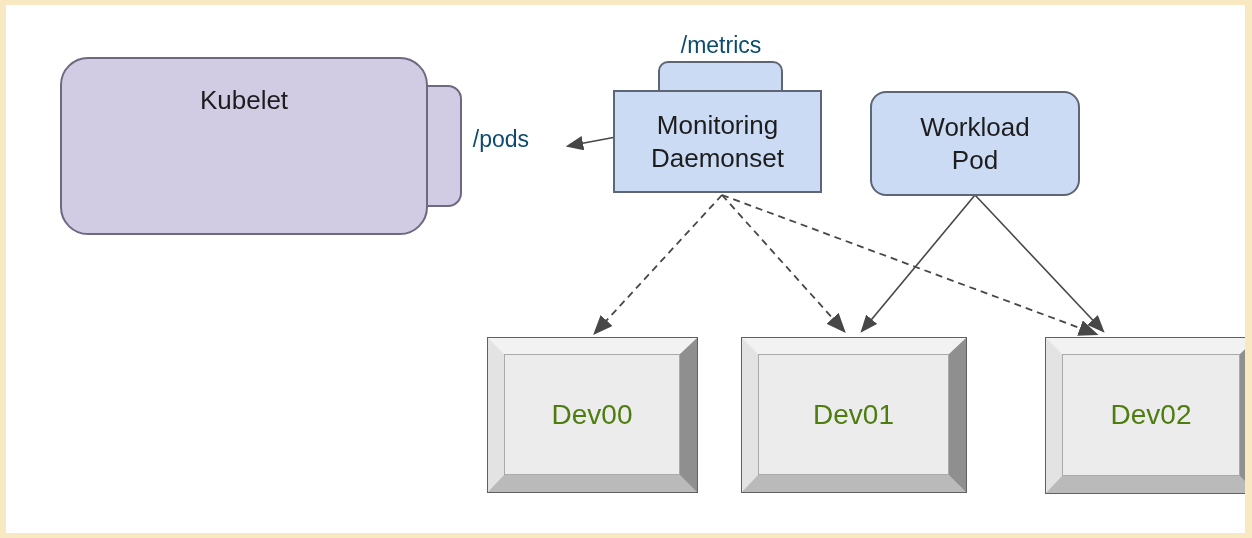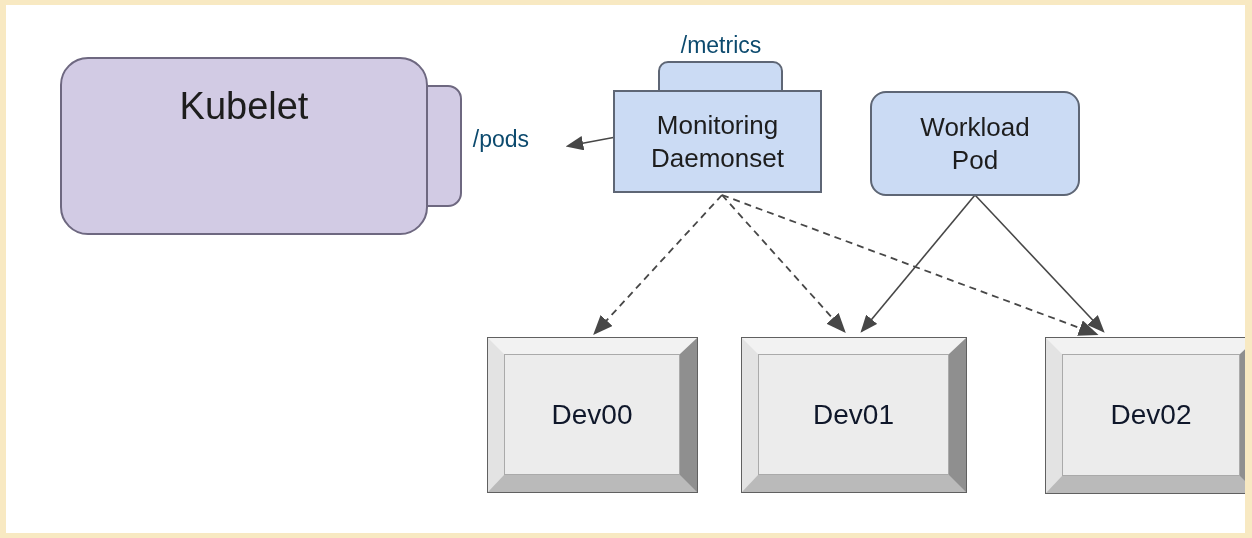--- a/index.html
+++ b/index.html
@@ -26,21 +26,21 @@
   }
   .purple{background:#d2cbe4;border-color:#6e captionsides;}
   .purple{background:#d2cbe4;border-color:#6e6880;}
   .blue{background:#cbdbf4;border-color:#5e6675;}
 
   .kubelet-main{
     left:54px;top:52px;width:368px;height:178px;
     border-radius:28px;z-index:2;
     align-items:flex-start;
     padding-top:26px;
-    font-size:38px;
+    font-size:26px;
   }
   .kubelet-shadow{
     left:374px;top:80px;width:82px;height:122px;
     border-radius:14px;z-index:1;
   }
   .metrics-tab{
     left:652px;top:56px;width:125px;height:44px;
     border-radius:10px 10px 0 0;z-index:1;
   }
   .monitoring-box{
@@ -70,21 +70,21 @@
     border-bottom-color:#bababa;
     background:#ececec;
     box-shadow:0 0 0 1px #606060;
     z-index:2;
   }
   .device-face{
     width:100%;height:100%;
     box-sizing:border-box;
     border:1px solid rgba(0,0,0,0.28);
     display:flex;align-items:center;justify-content:center;
-    font-size:28px;color:#0f172a;
+    font-size:28px;color:#4d7c0f;
   }
   .dev00{left:482px;top:333px;width:209px;height:154px;}
   .dev01{left:736px;top:333px;width:224px;height:154px;}
   .dev02{left:1040px;top:333px;width:211px;height:155px;text-align:center;}
 
   #edges{left:0;top:0;width:1239px;height:528px;z-index:1;pointer-events:none;}
 </style>
 </head>
 <body>
 

